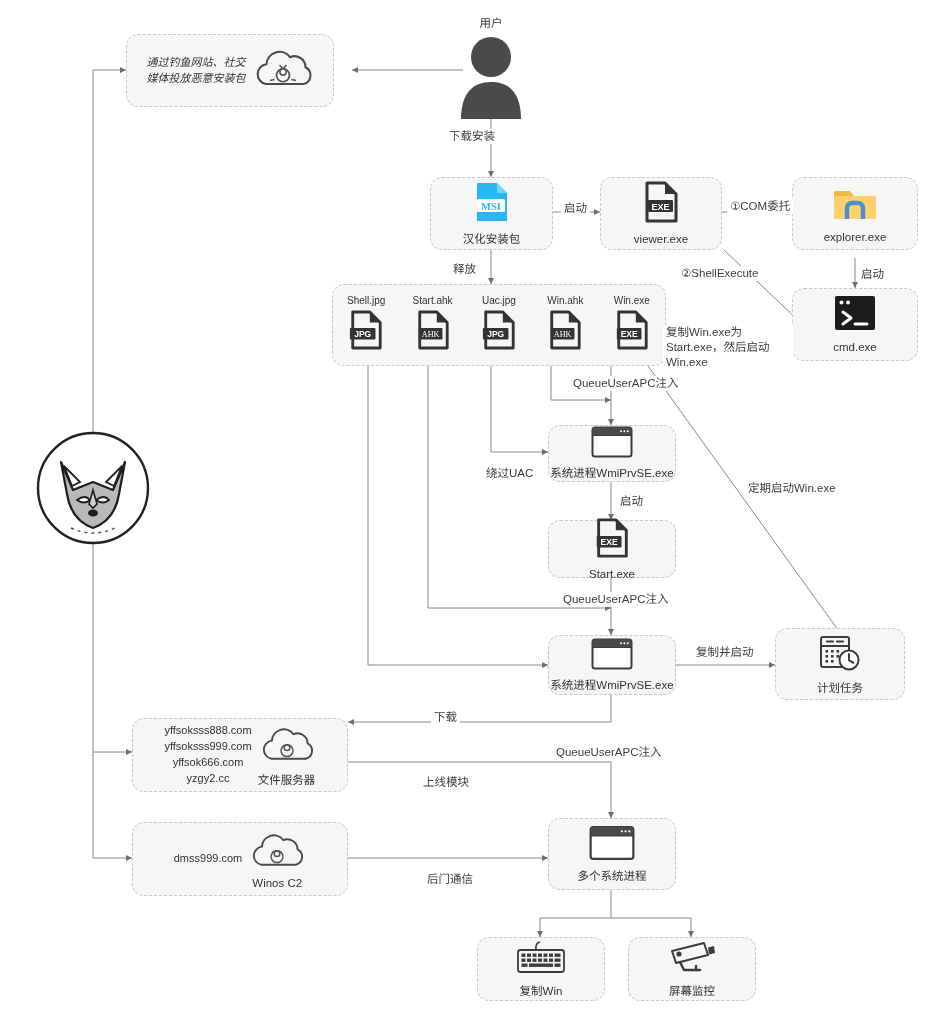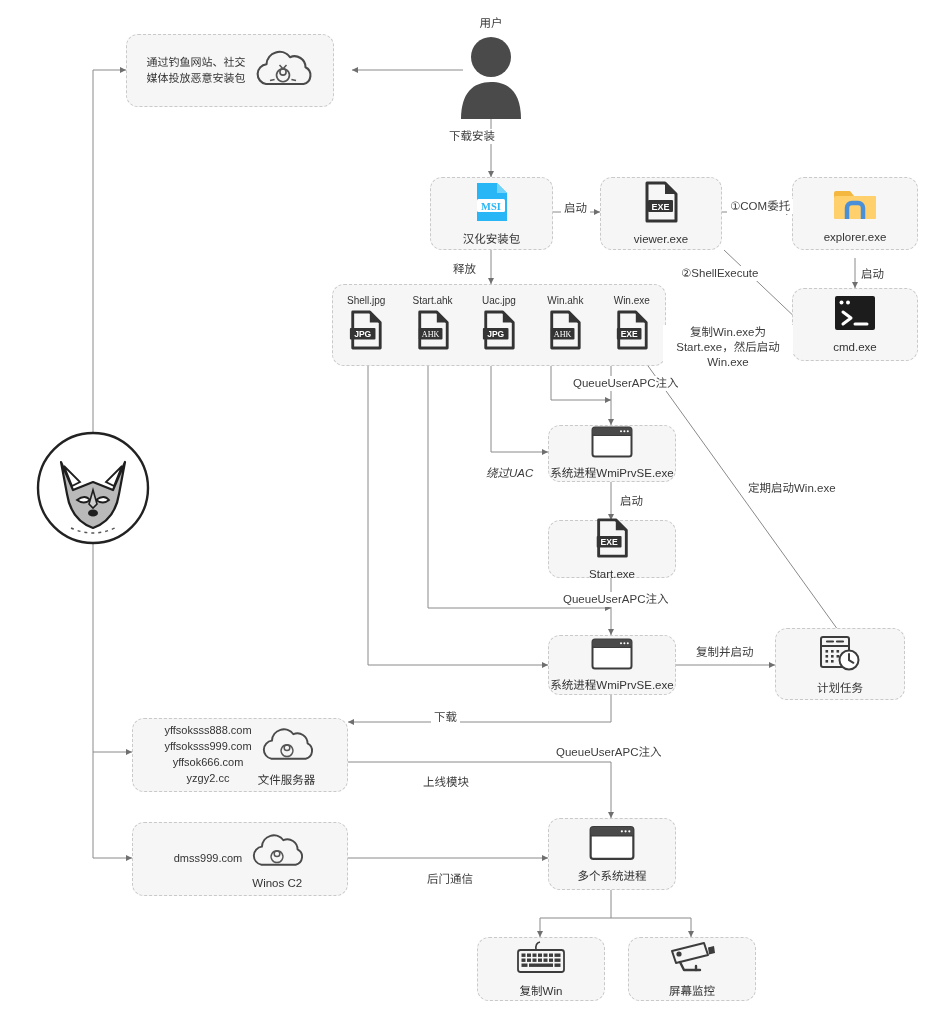--- a/index.html
+++ b/index.html
@@ -41,21 +41,21 @@
   .ico{display:block;}
 
   
   .elabel{
     position:absolute;
     font-size:11.5px;
     color:#3c3c3c;
     background:#ffffff;
     padding:0 3px;
     line-height:1.3;
-    text-align:center;
+    text-align:left;
     white-space:nowrap;
   }
   .elabel.multi{white-space:normal;}
 
   
   .plain{
     position:absolute;
     display:flex;
     flex-direction:column;
     align-items:center;
@@ -159,21 +159,21 @@
 
       <path d="M93,752 L93,858 L132,858"></path>
 
       <path d="M348,858 L548,858"></path>
 
       <path d="M611,890 L611,918 L540,918 L540,937"></path>
       <path d="M611,918 L691,918 L691,937"></path>
     </g>
   </svg>
 
-  <div class="node wide" style="left:126px;top:34px;width:208px;height:73px;">
+  <div class="node wide" style="left:126px;top:34px;width:208px;height:73px;font-style:italic;">
     <div class="txt">
       <span>通过钓鱼网站、社交</span><br>
       <span>媒体投放恶意安装包</span>
     </div>
     <span class="ico">
       <svg width="62" height="46" viewBox="0 0 62 46">
         <path d="M14 38 a10 10 0 0 1 0.5 -19.8 a13 13 0 0 1 23.5 -7 a11 11 0 0 1 15.5 10 a9 9 0 0 1 -2 16.8 z" fill="none" stroke="#4a4a4a" stroke-width="2.1" stroke-linejoin="round"></path>
         <circle cx="31" cy="26" r="3.1" fill="none" stroke="#555" stroke-width="1.6"></circle>
         <path d="M31 22.8 a6.4 6.4 0 0 1 5.6 9.6 M31 22.8 a6.4 6.4 0 0 0 -5.6 9.6 M25.4 32.4 a6.4 6.4 0 0 0 11.2 0" fill="none" stroke="#555" stroke-width="1.6"></path>
         <path d="M27.5 19 l3.5 3.8 l3.5 -3.8 M22.6 33.5 l-4.6 1.1 M39.4 33.5 l4.6 1.1" fill="none" stroke="#555" stroke-width="1.5"></path>
@@ -470,21 +470,21 @@
   <div class="elabel" style="left:446px;top:129px;">下载安装</div>
   <div class="elabel" style="left:561px;top:201px;">启动</div>
   <div class="elabel" style="left:450px;top:262px;">释放</div>
   <div class="elabel" style="left:727px;top:199px;">①COM委托</div>
   <div class="elabel" style="left:678px;top:266px;">②ShellExecute</div>
   <div class="elabel" style="left:858px;top:267px;">启动</div>
   <div class="elabel multi" style="left:663px;top:325px;width:124px;">
     <span>复制Win.exe为Start.exe，</span><span>然后启动Win.exe</span>
   </div>
   <div class="elabel" style="left:570px;top:376px;">QueueUserAPC注入</div>
-  <div class="elabel" style="left:483px;top:466px;font-style:italic;">绕过UAC</div>
+  <div class="elabel" style="left:483px;top:466px;">绕过UAC</div>
   <div class="elabel" style="left:617px;top:494px;">启动</div>
   <div class="elabel" style="left:560px;top:592px;">QueueUserAPC注入</div>
   <div class="elabel" style="left:693px;top:645px;">复制并启动</div>
   <div class="elabel" style="left:745px;top:481px;">定期启动Win.exe</div>
   <div class="elabel" style="left:431px;top:710px;">下载</div>
   <div class="elabel" style="left:420px;top:775px;">上线模块</div>
   <div class="elabel" style="left:553px;top:745px;">QueueUserAPC注入</div>
   <div class="elabel" style="left:424px;top:872px;">后门通信</div>
 
 </div>

